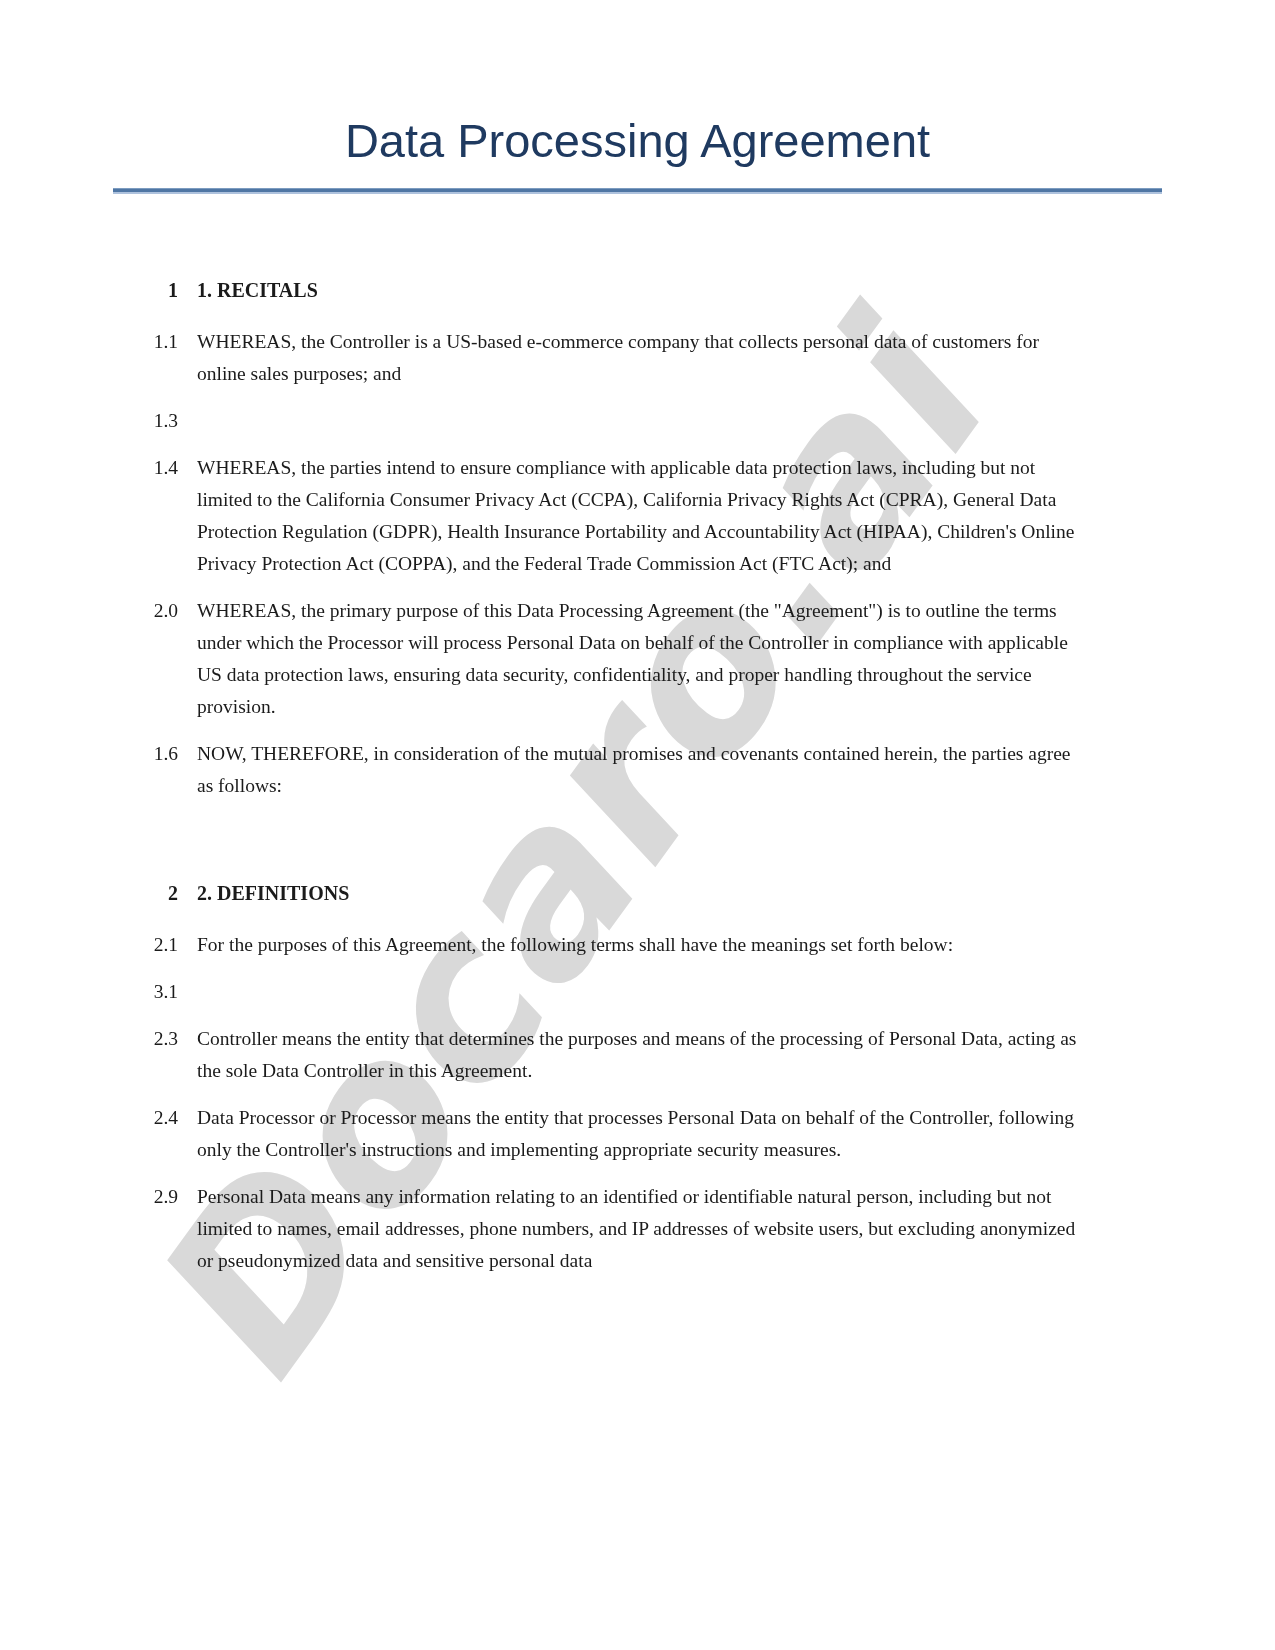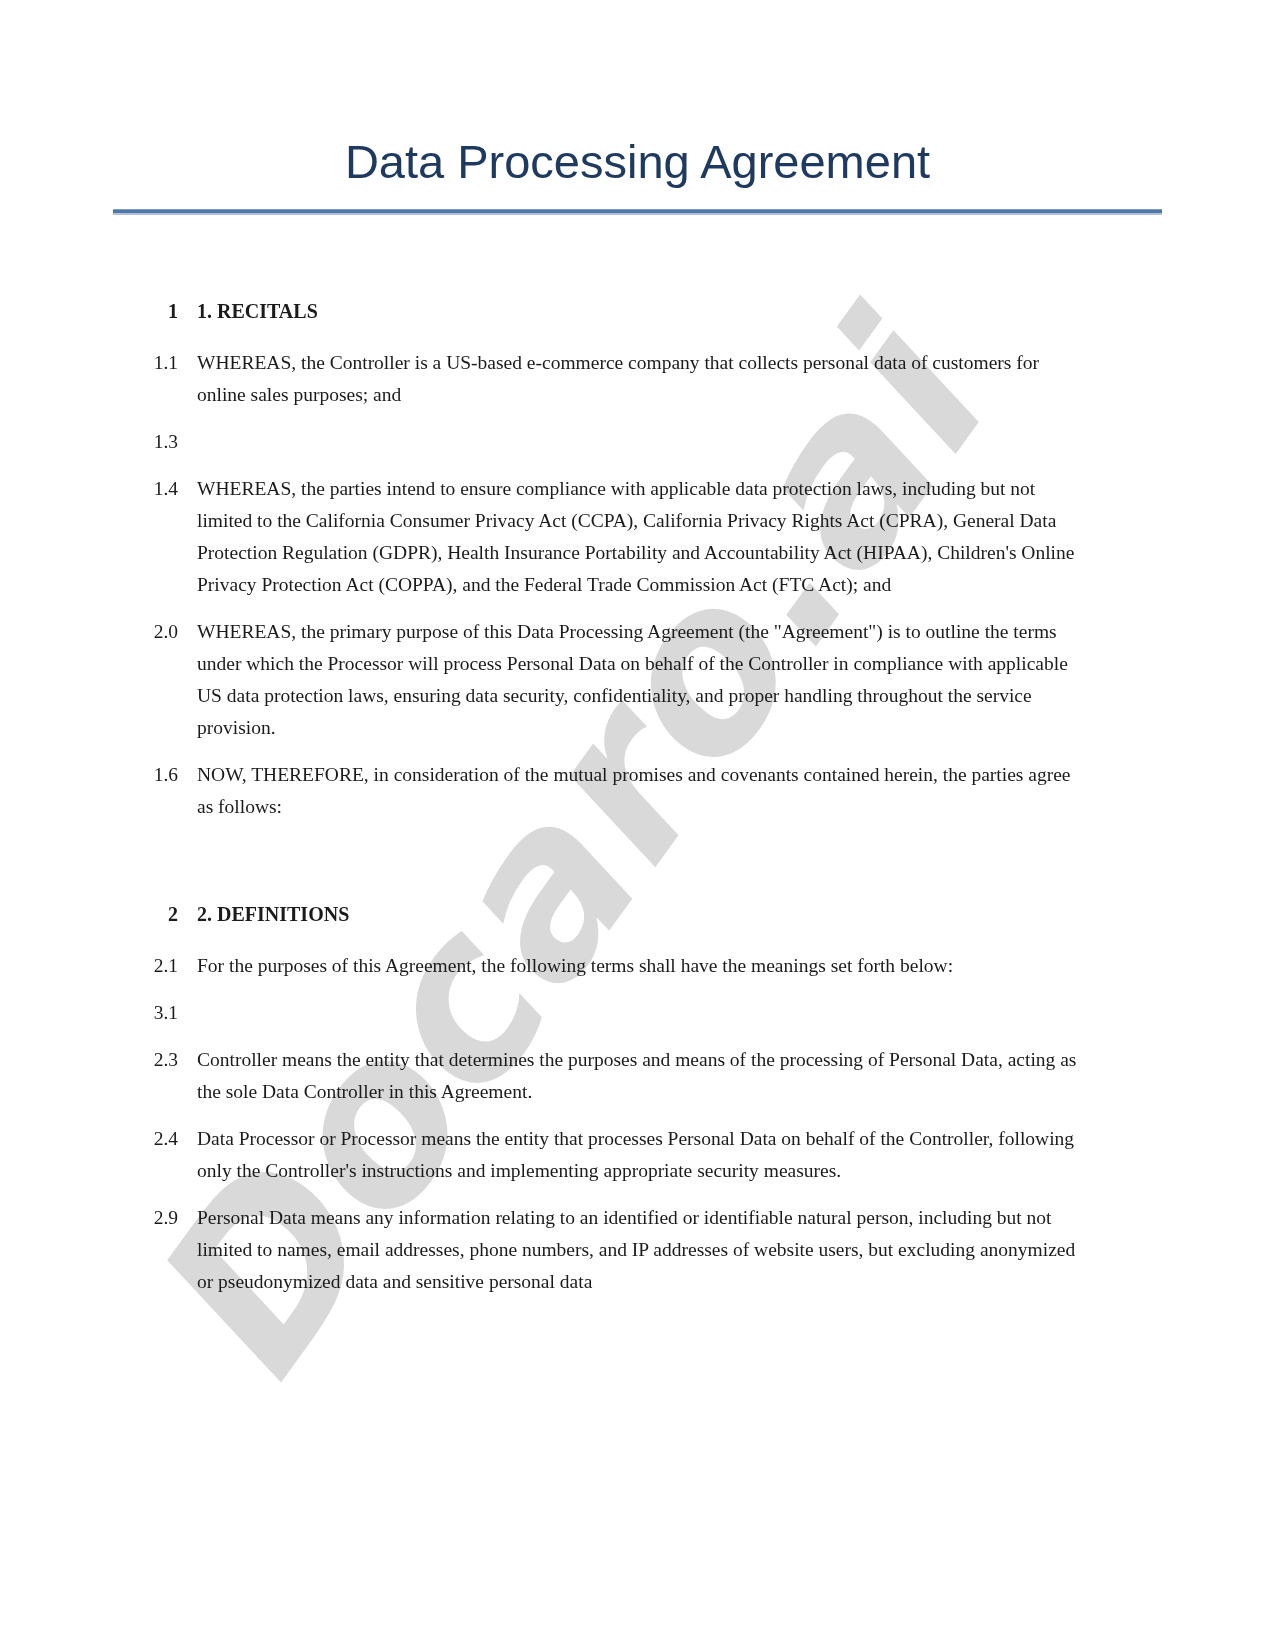--- a/index.html
+++ b/index.html
@@ -19,21 +19,21 @@
     font-family:"DejaVu Sans", sans-serif;
     font-style:italic;
     font-weight:bold;
     font-size:225px;
     letter-spacing:2px;
     color:#d9d9d9;
     white-space:nowrap;
     z-index:0;
     user-select:none;
   }
-  .content{position:relative;z-index:1;margin-top:21px;}
+  .content{position:relative;z-index:1;}
   .doc-title{
     padding-top:112px;
     text-align:center;
     font-family:"Liberation Sans", sans-serif;
     font-weight:400;
     font-size:47px;
     line-height:58px;
     color:#1f3a60;
   }
   .divider{

